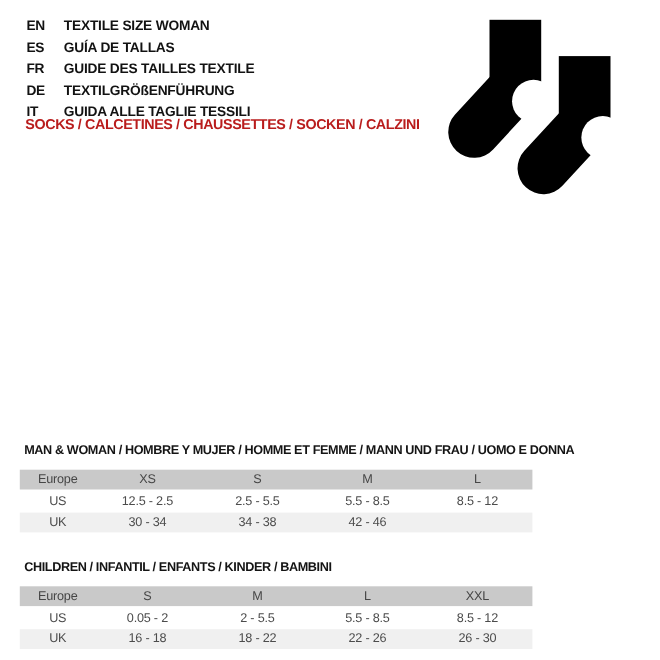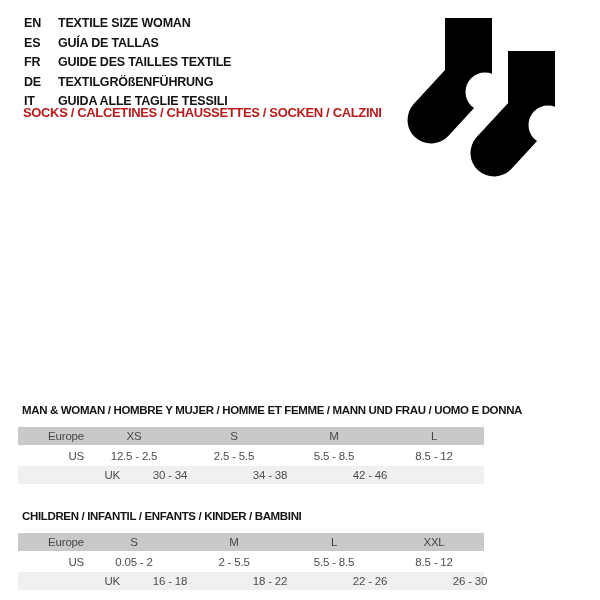--- a/index.html
+++ b/index.html
@@ -37,23 +37,23 @@
     font-size:11.5px; font-weight:bold; color:#141414;
     letter-spacing:-0.35px; white-space:nowrap;
   }
   .grid { margin-top:10px; }
   .row {
     display:flex; height:18px; line-height:18px;
     font-size:11.5px; color:#4c4c4c; letter-spacing:-0.2px;
     background:#ffffff; margin-top:1.5px;
   }
   .row.head { background:#c9c9c9; color:#464646; margin-top:0; }
-  .row.alt  { background:#f0f0f0;padding-left:36px; }
+  .row.alt  { background:#f0f0f0; }
   .c { width:100px; flex:0 0 100px; text-align:center; }
-  .c.first { width:66px; flex:0 0 66px; text-align:right; padding-left:3px; }
+  .c.first { width:66px; flex:0 0 66px; text-align:center; padding-left:3px; }
 </style>
 </head>
 <body>
 
 <div class="page">
 
   <div class="lang-list">
     <div class="lang-row">
       <span class="lang-code">EN</span>
       <span class="lang-label">TEXTILE SIZE WOMAN</span>

